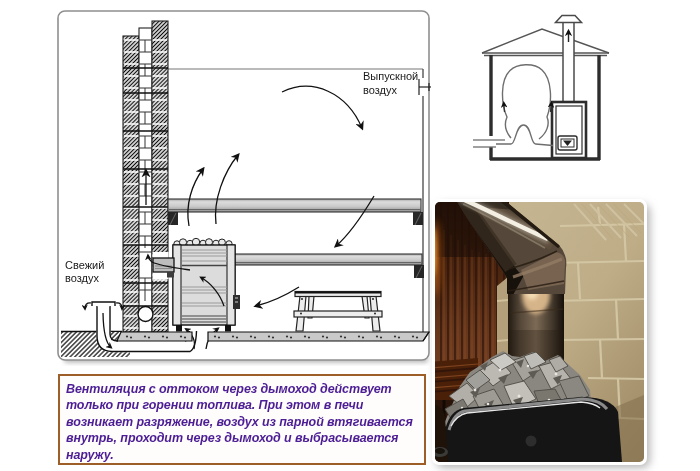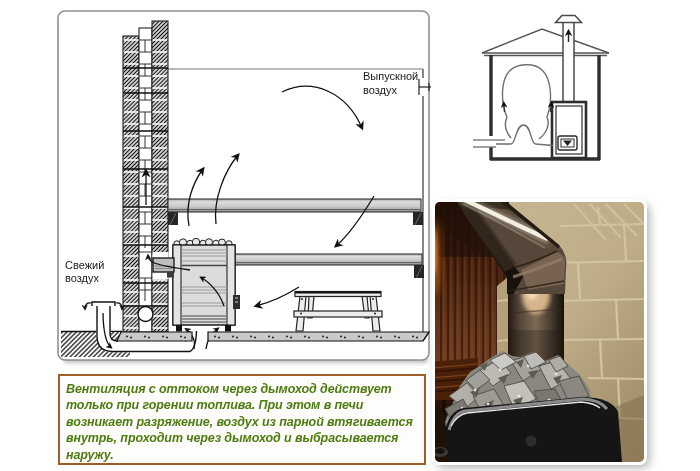--- a/index.html
+++ b/index.html
@@ -4,21 +4,21 @@
 <style>
   html,body{margin:0;padding:0;}
   body{width:700px;height:471px;background:#ffffff;position:relative;overflow:hidden;
        font-family:"Liberation Sans", sans-serif;-webkit-font-smoothing:antialiased;}
   *{-webkit-font-smoothing:antialiased;}
   #main{position:absolute;left:0;top:0;}
   #textbox{position:absolute;left:58px;top:374px;width:358px;height:82px;
            border:2px solid #9d5e27;background:#fefdfb;
            font-family:"Liberation Sans", sans-serif;
            font-weight:bold;font-style:italic;
-           font-size:12.5px;line-height:16.4px;letter-spacing:-0.1px;color:#4d7c0f;
+           font-size:12.5px;line-height:16.4px;letter-spacing:-0.1px;color:#4c1d95;
            padding:5px 0 0 6px;}
 </style>
 </head>
 <body>
 <svg id="main" width="700" height="471" viewBox="0 0 700 471">
   <defs>
     <pattern id="hatch" width="2.8" height="2.8" patternUnits="userSpaceOnUse" patternTransform="rotate(-45)">
       <rect width="2.8" height="2.8" fill="#ffffff"></rect>
       <line x1="0" y1="1.4" x2="2.8" y2="1.4" stroke="#0d0d0d" stroke-width="1.3"></line>
     </pattern>

